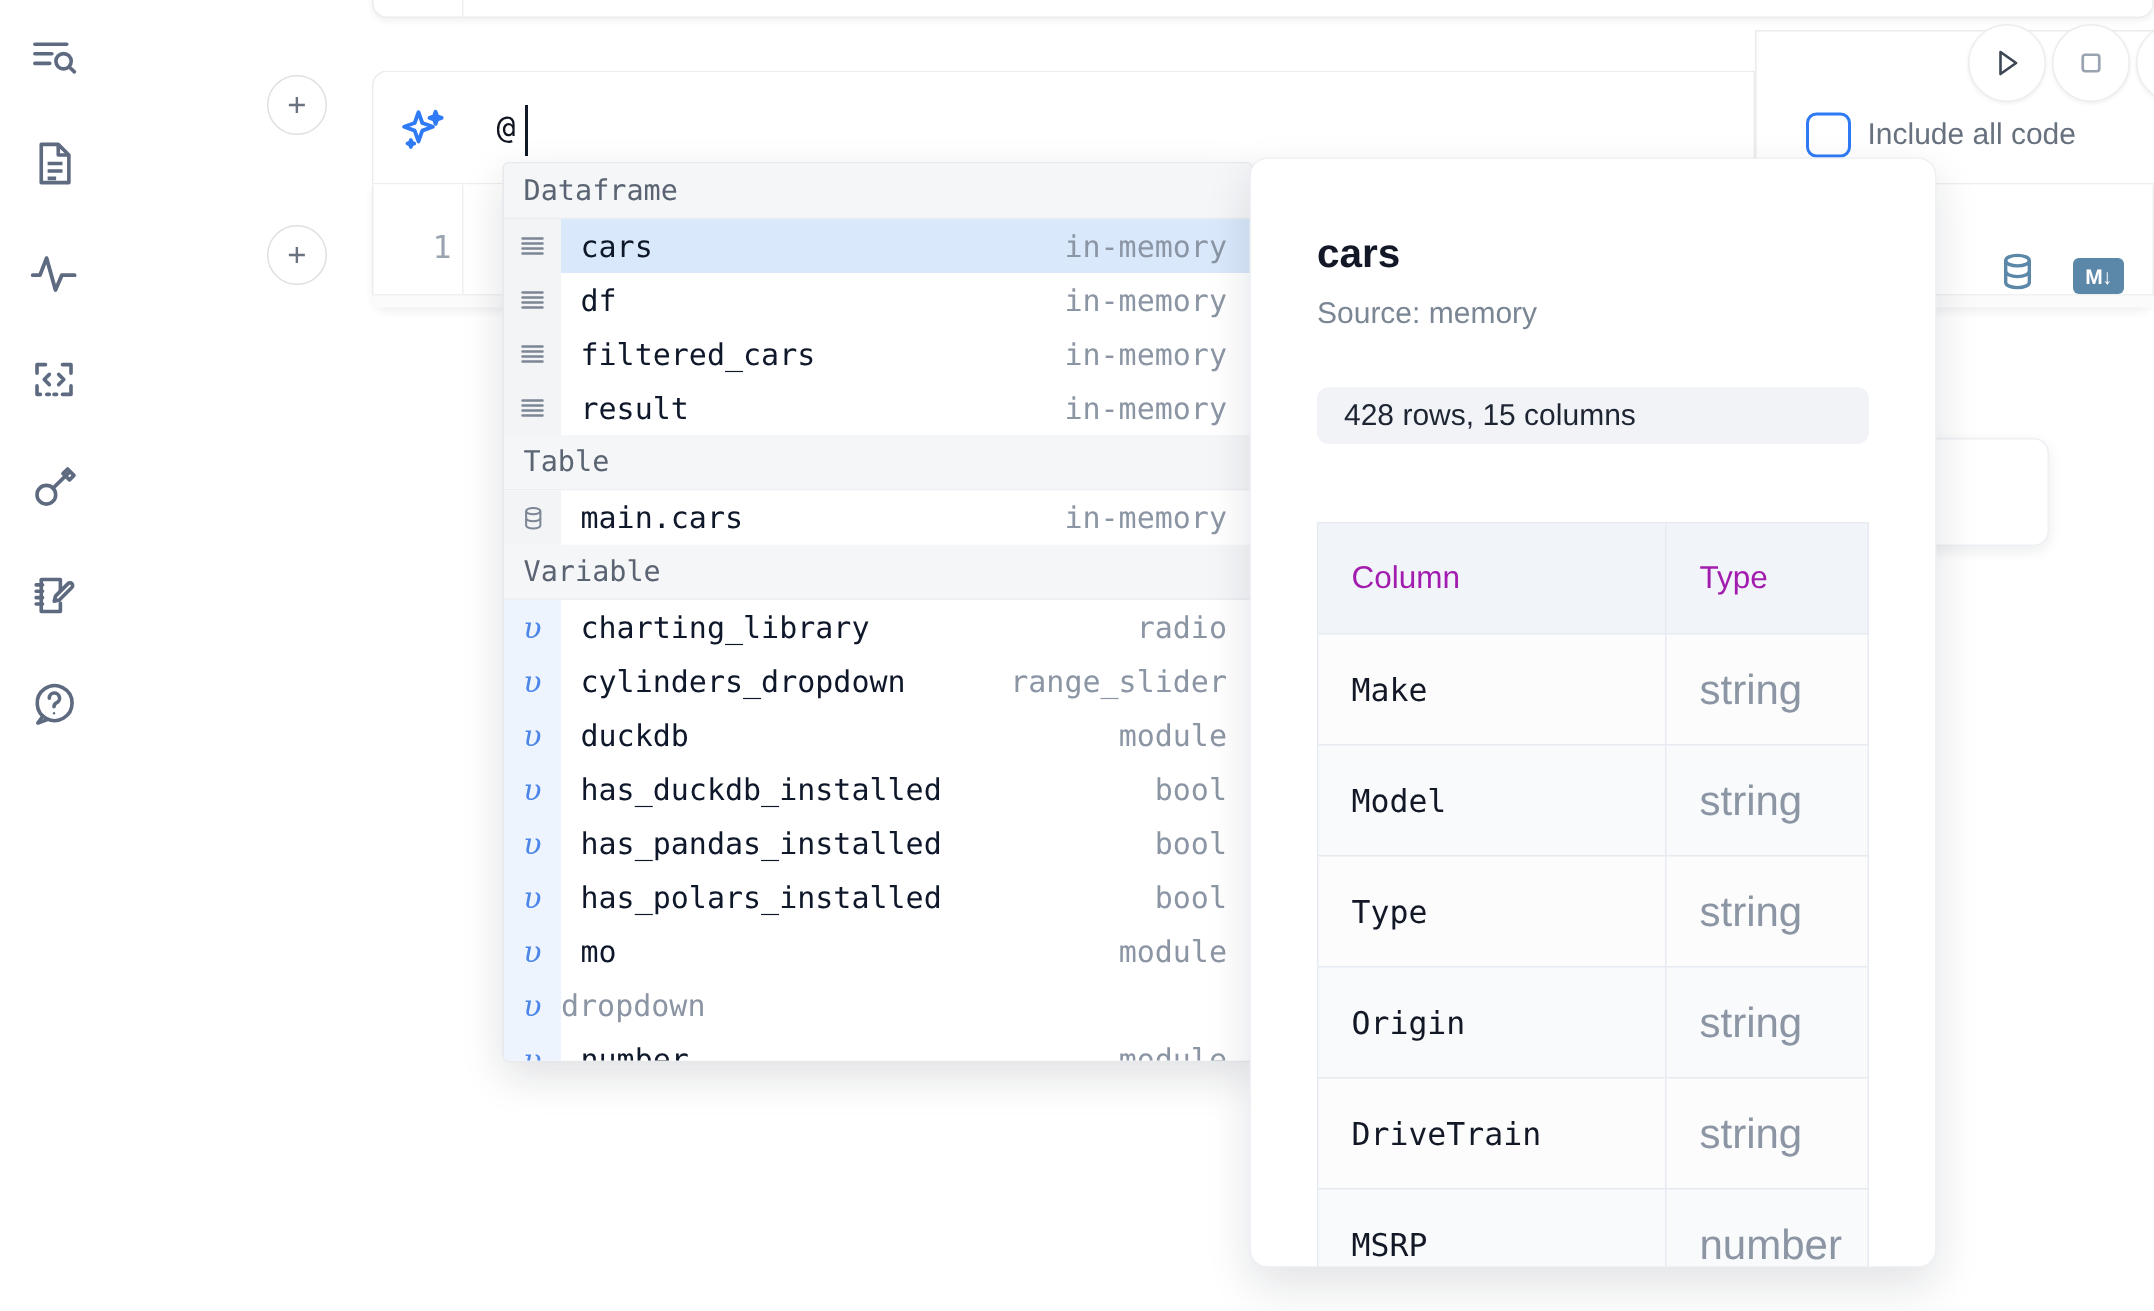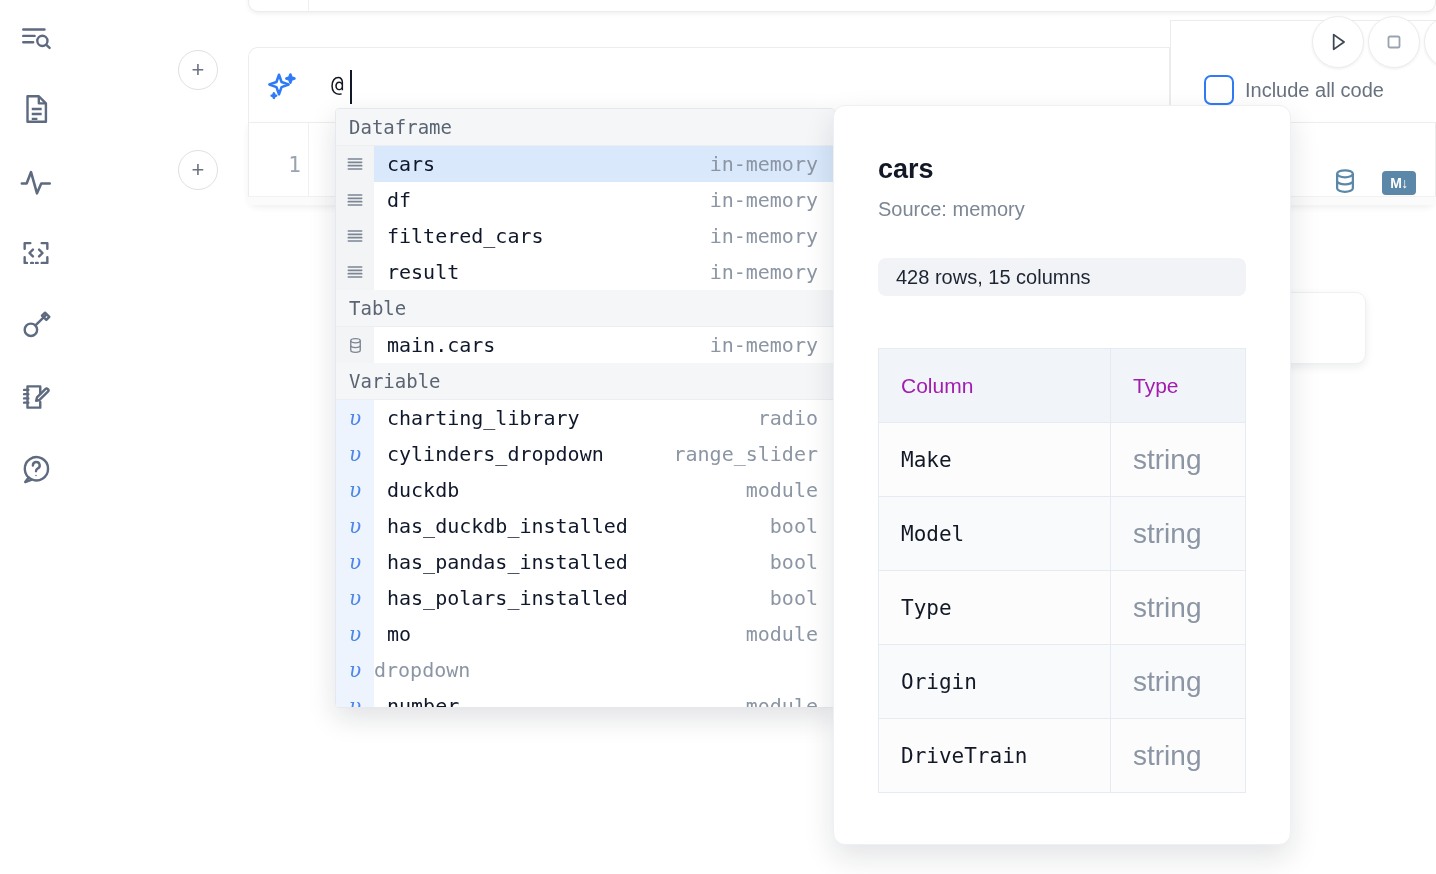--- a/index.html
+++ b/index.html
@@ -399,17 +399,21 @@
             <td class="typ">string</td>
           </tr>
           <tr>
             <td class="col">Origin</td>
             <td class="typ">string</td>
           </tr>
           <tr>
             <td class="col">DriveTrain</td>
             <td class="typ">string</td>
           </tr>
+          <tr>
+            <td class="col">MSRP</td>
+            <td class="typ">number</td>
+          </tr>
         </tbody>
     </table>
   </div>
 
 </div>
 
 </body></html>

